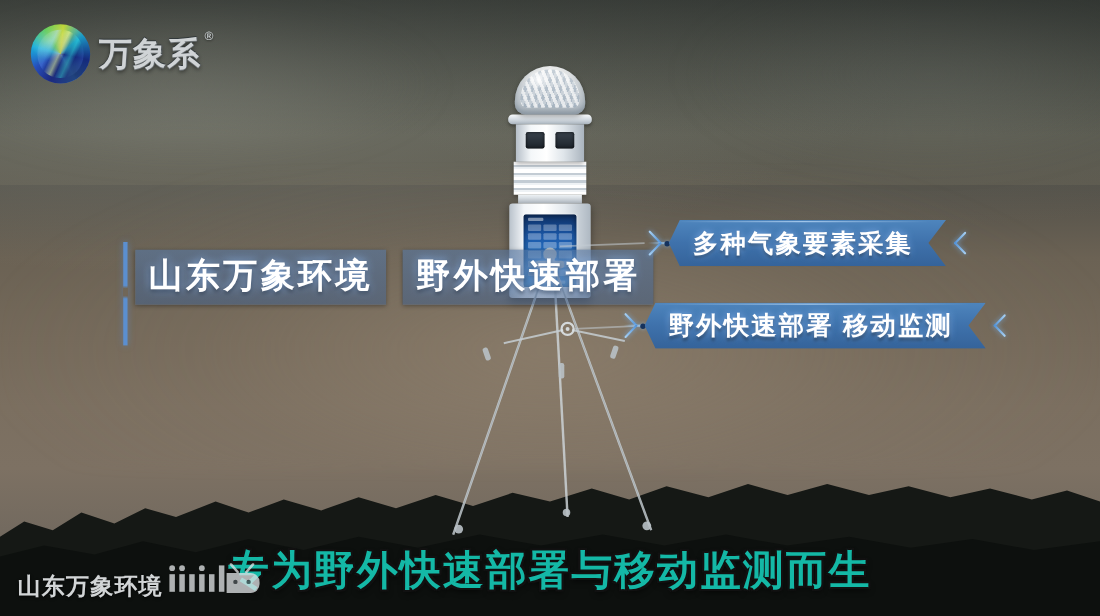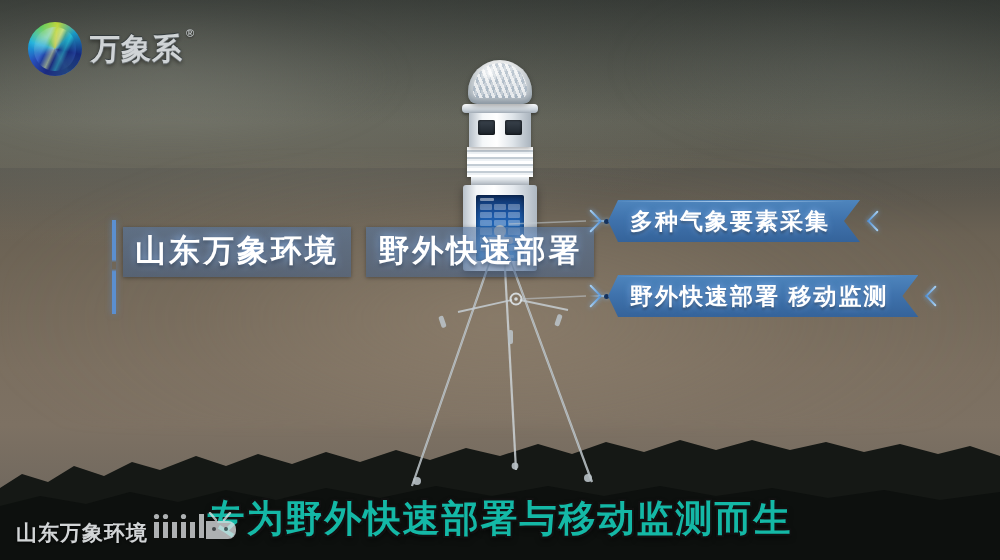--- a/index.html
+++ b/index.html
@@ -189,21 +189,21 @@
   .title-row + .title-row{margin-top:9px;}
   .title-row span{
     font-size:31px;font-weight:700;letter-spacing:3px;color:#ffffff;
     text-shadow:0 0 8px rgba(150,195,255,.85), 0 2px 4px rgba(0,0,0,.65);
     white-space:nowrap;
   }
 
   
   .badge{position:absolute;display:flex;align-items:center;height:44px;}
   .badge-1{left:586px;top:199px;}
-  .badge-2{left:586px;top:274px;align-items:center;}
+  .badge-2{left:564px;top:274px;align-items:center;}
 
   .chev{
     position:relative;width:22px;height:42px;flex:none;
   }
   .chev::before,.chev::after{
     content:"";position:absolute;left:4px;width:16px;height:2px;border-radius:1px;
     background:linear-gradient(90deg,#a9d2f5,#4f8fd4);
     box-shadow:0 0 5px rgba(120,180,240,.8);
   }
   .chev::before{top:9px;transform:rotate(46deg);transform-origin:left center;}

